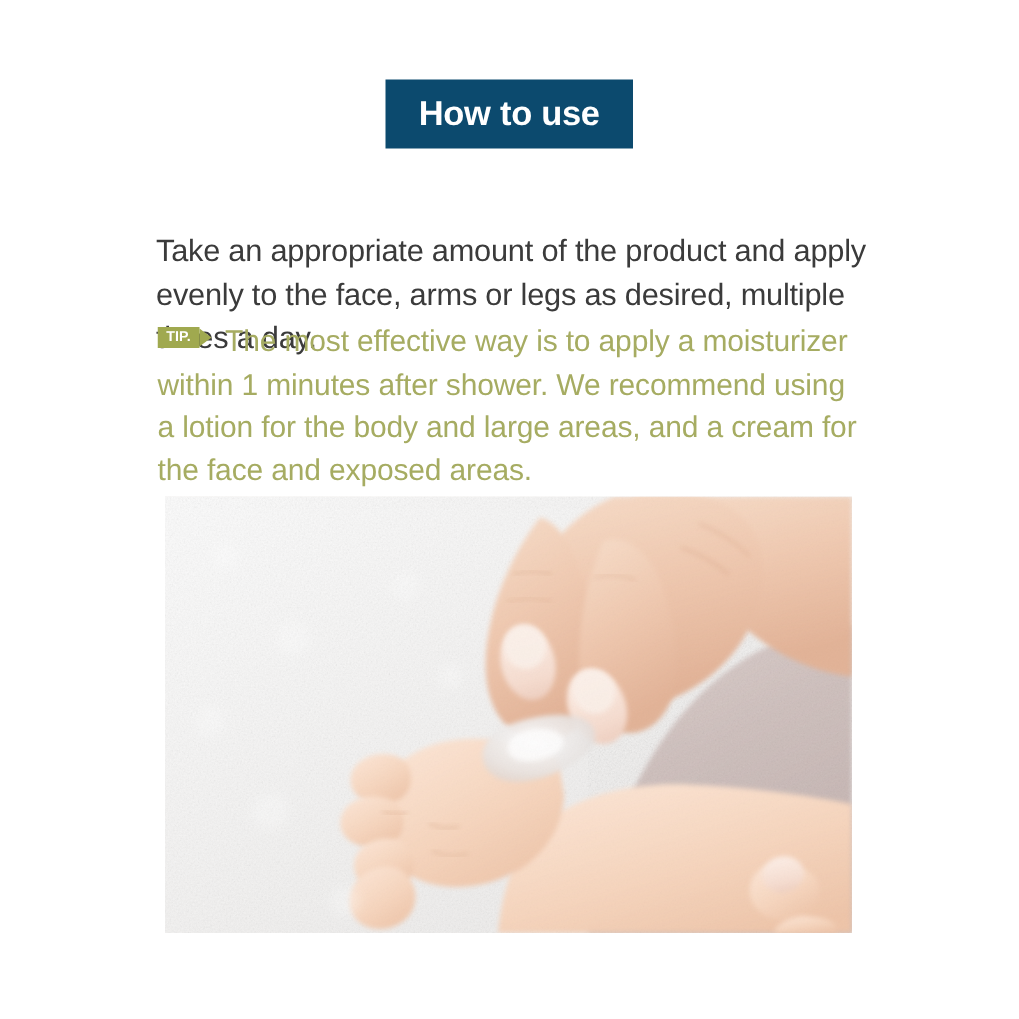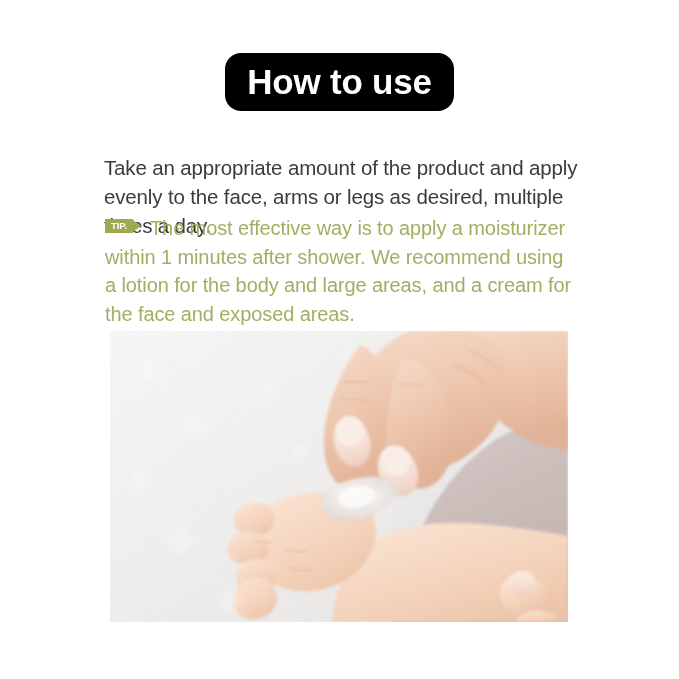--- a/index.html
+++ b/index.html
@@ -22,28 +22,27 @@
   
   .heading-wrap {
     position: absolute;
     left: 0;
     top: 53px;
     width: 679px;
     text-align: center;
   }
   .heading-banner {
     display: inline-block;
-    background: #000000;
+    background: #0c4a6e;
     color: #ffffff;
-    font-size: 35px;
+    font-size: 23px;
     font-weight: bold;
     line-height: 1;
     letter-spacing: -0.2px;
     padding: 11px 22px 12px 22px;
-    border-radius: 16px;
   }
 
   
   .main-para {
     position: absolute;
     left: 104px;
     top: 132px;
     width: 478px;
     color: #3b3b3b;
     font-size: 20.5px;

